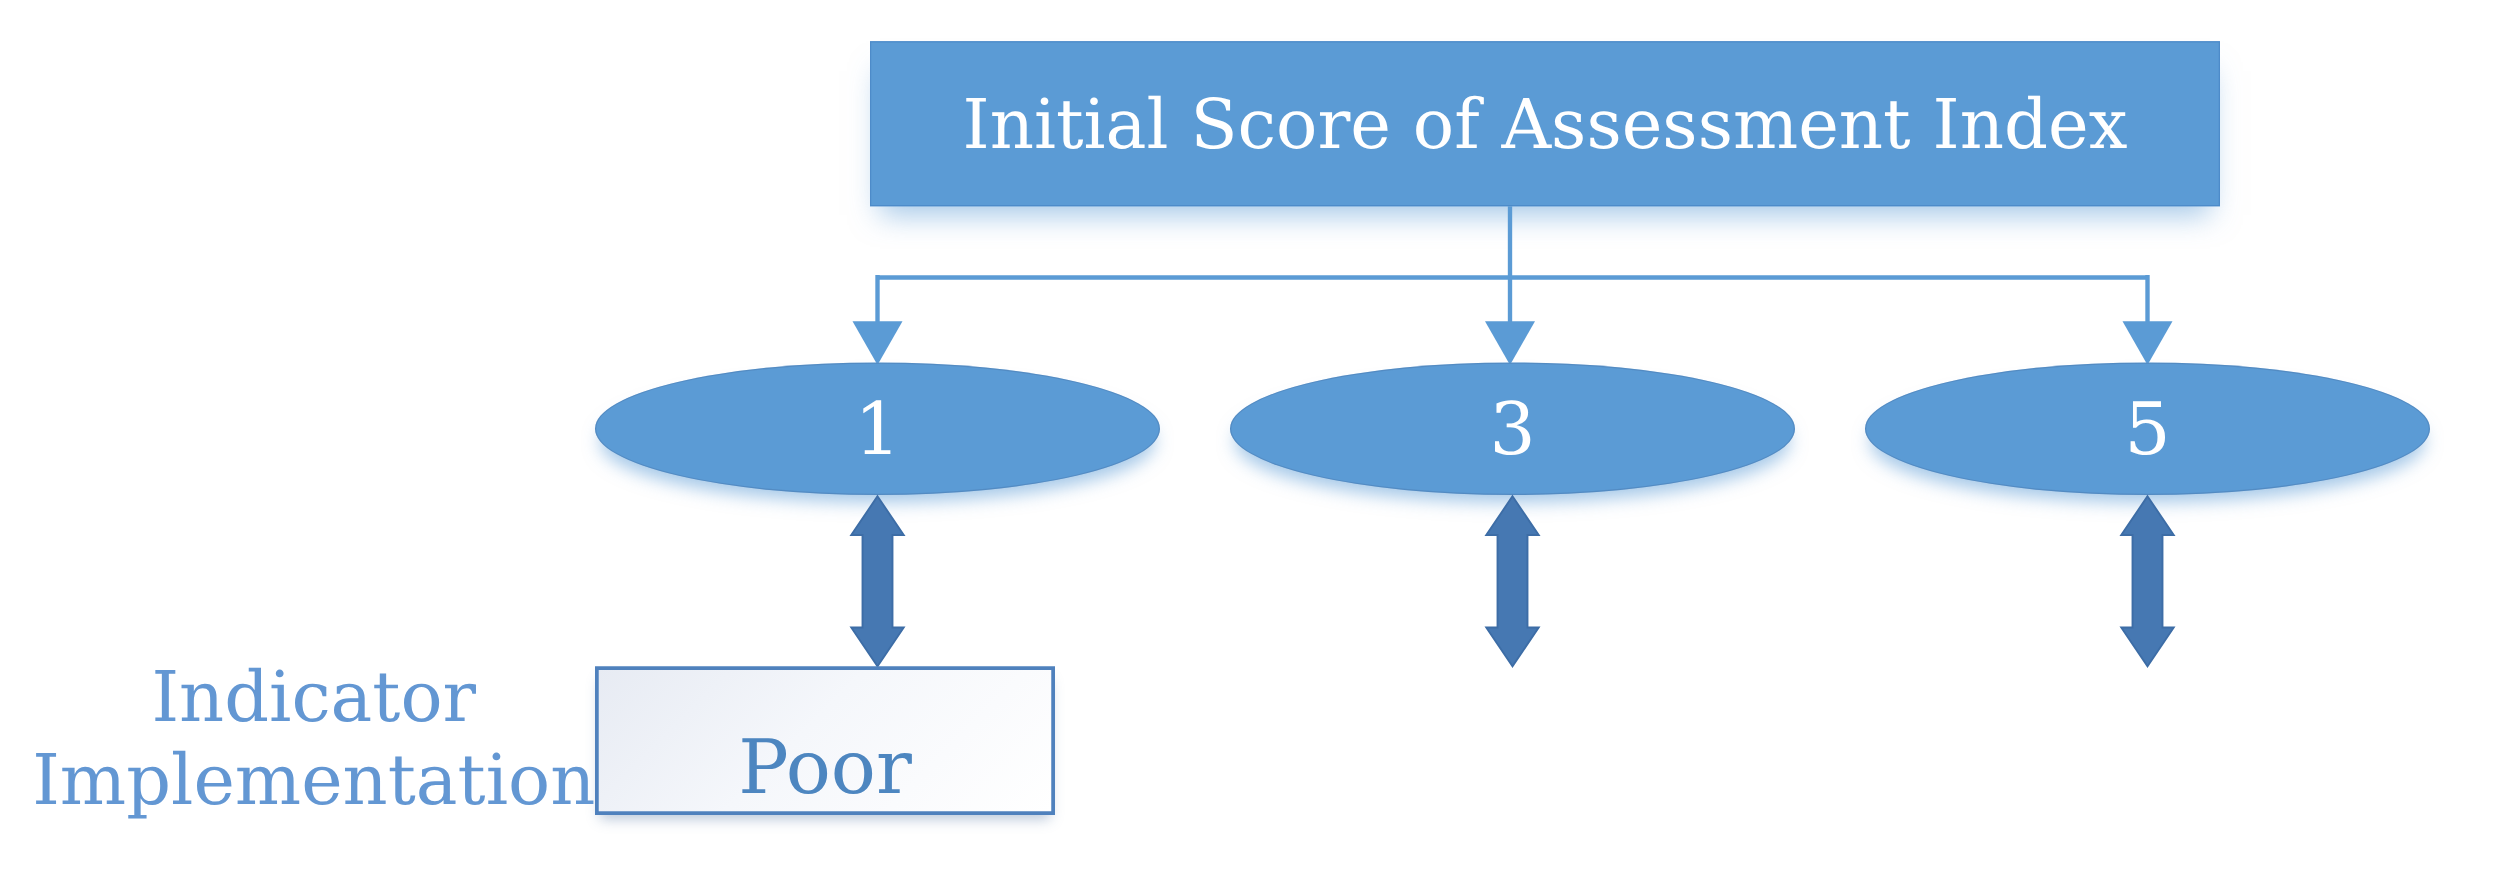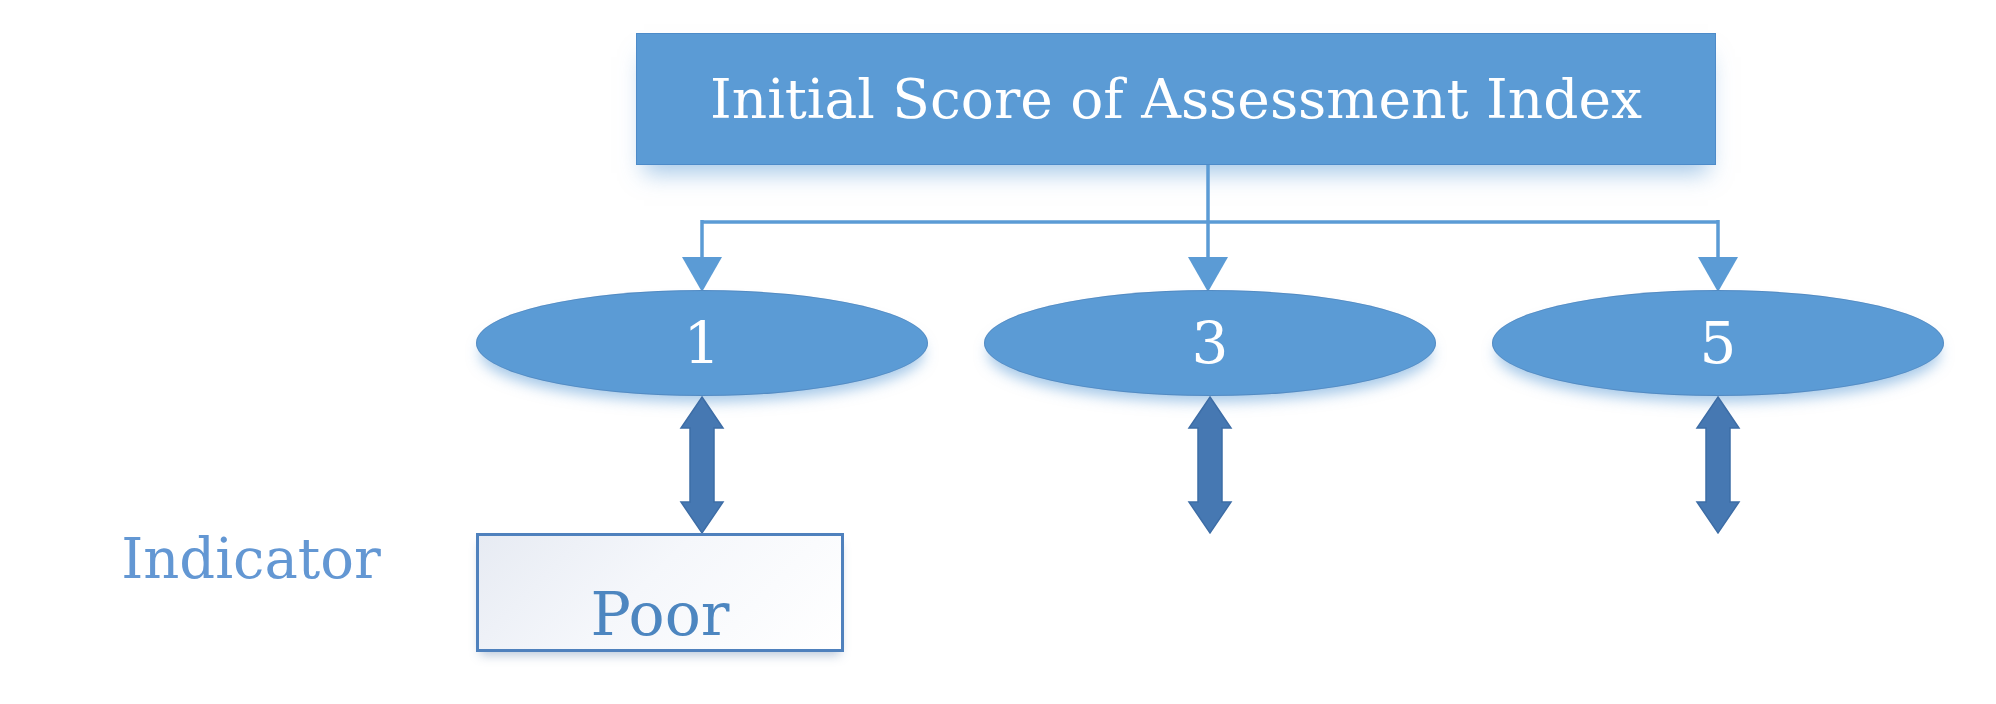--- a/index.html
+++ b/index.html
@@ -14,21 +14,21 @@
   }
   html,body{margin:0;padding:0;background:#ffffff;}
   .canvas{
     position:relative;
     width:1996px;height:704px;
     background:#ffffff;
     overflow:hidden;
     font-family:"DejaVu Serif","Liberation Serif",serif;
   }
   .title-box{
-    position:absolute;left:636px;top:33px;width:1080px;height:132px;
+    position:absolute;left:696px;top:33px;width:1080px;height:132px;
     background:var(--primary);
     border:1px solid #4d8bc9;
     box-sizing:border-box;
     display:flex;align-items:center;justify-content:center;
     color:var(--title_text);
     font-size:55px;
     box-shadow:0 16px 22px -8px rgba(91,155,213,0.55);
   }
   .connector-layer{
     position:absolute;left:0;top:0;width:1996px;height:704px;
@@ -108,15 +108,16 @@
   <svg class="double-arrow c3" viewBox="0 0 60 140" xmlns="http://www.w3.org/2000/svg">
     <polygon points="30,2 51,33 42,33 42,107 51,107 30,138 9,107 18,107 18,33 9,33" fill="#4678b2" stroke="#3d6da6" stroke-width="1.5"></polygon>
   </svg>
 
   <div class="impl-box c1">
     <span>Poor</span>
   </div>
 
   <div class="side-label">
     <span>Indicator</span>
+    <span>Implementation</span>
   </div>
 
 </div>
 
 </body></html>

